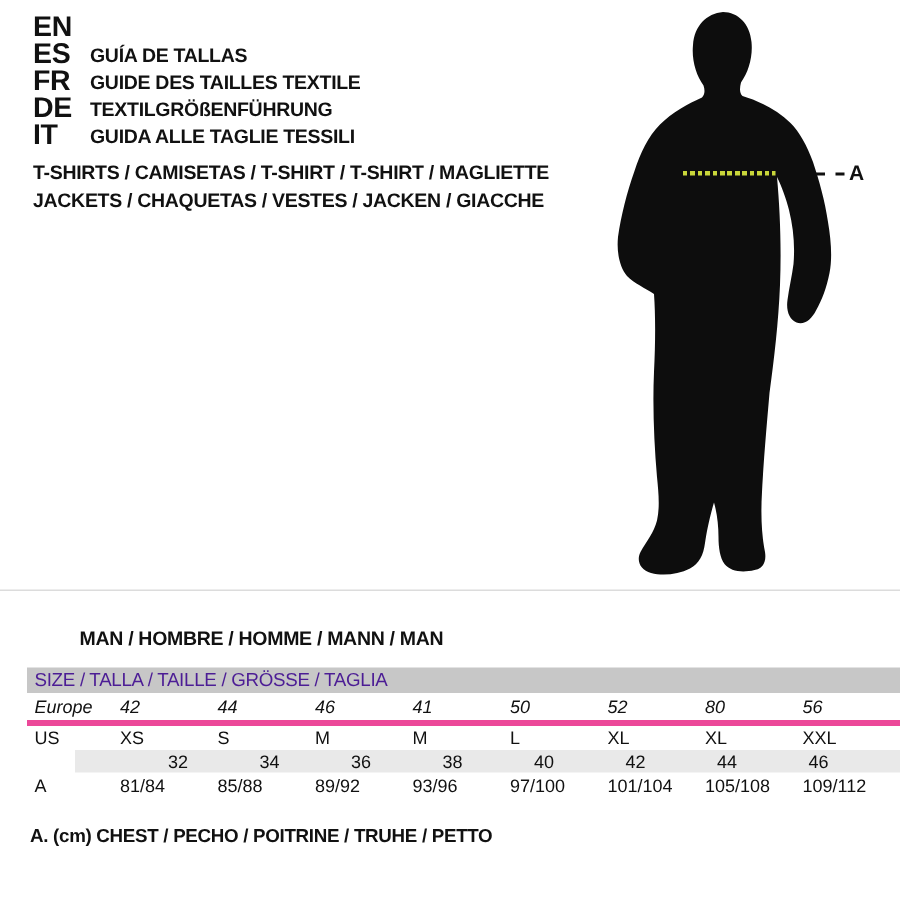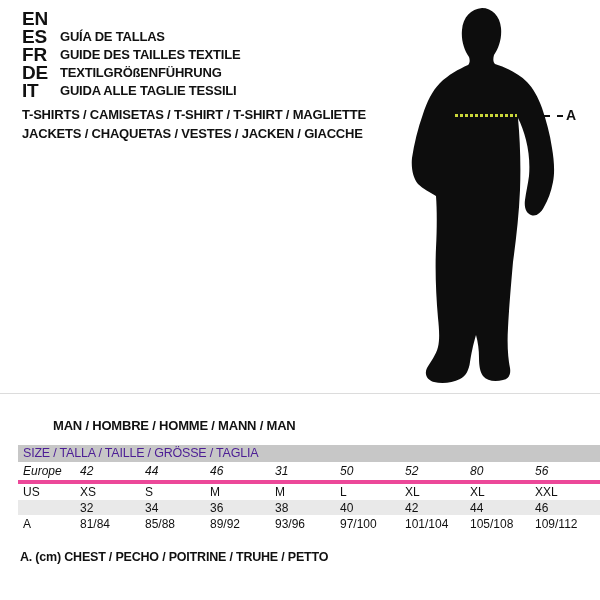--- a/index.html
+++ b/index.html
@@ -125,40 +125,40 @@
 <div class="section-title">MAN / HOMBRE / HOMME / MANN / MAN</div>
 
 <div class="size-table">
   <div class="st-header" style="background: rgb(199, 199, 199);">SIZE / TALLA / TAILLE / GRÖSSE / TAGLIA</div>
 
   <div class="st-row tall sep">
     <span class="st-label">Europe</span>
     <span class="st-cell">42</span>
     <span class="st-cell">44</span>
     <span class="st-cell">46</span>
-    <span class="st-cell">31</span>
+    <span class="st-cell">41</span>
     <span class="st-cell">50</span>
     <span class="st-cell">52</span>
     <span class="st-cell">80</span>
     <span class="st-cell">56</span>
   </div>
 
   <div class="st-row">
     <span class="st-label">US</span>
     <span class="st-cell">XS</span>
     <span class="st-cell">S</span>
     <span class="st-cell">M</span>
     <span class="st-cell">M</span>
     <span class="st-cell">L</span>
     <span class="st-cell">XL</span>
     <span class="st-cell">XL</span>
     <span class="st-cell">XXL</span>
   </div>
 
-  <div class="st-row alt" style="background: rgb(233, 233, 233);">
+  <div class="st-row alt" style="background: rgb(233, 233, 233); margin-left: 32px;">
     <span class="st-label"></span>
     <span class="st-cell">32</span>
     <span class="st-cell">34</span>
     <span class="st-cell">36</span>
     <span class="st-cell">38</span>
     <span class="st-cell">40</span>
     <span class="st-cell">42</span>
     <span class="st-cell">44</span>
     <span class="st-cell">46</span>
   </div>

